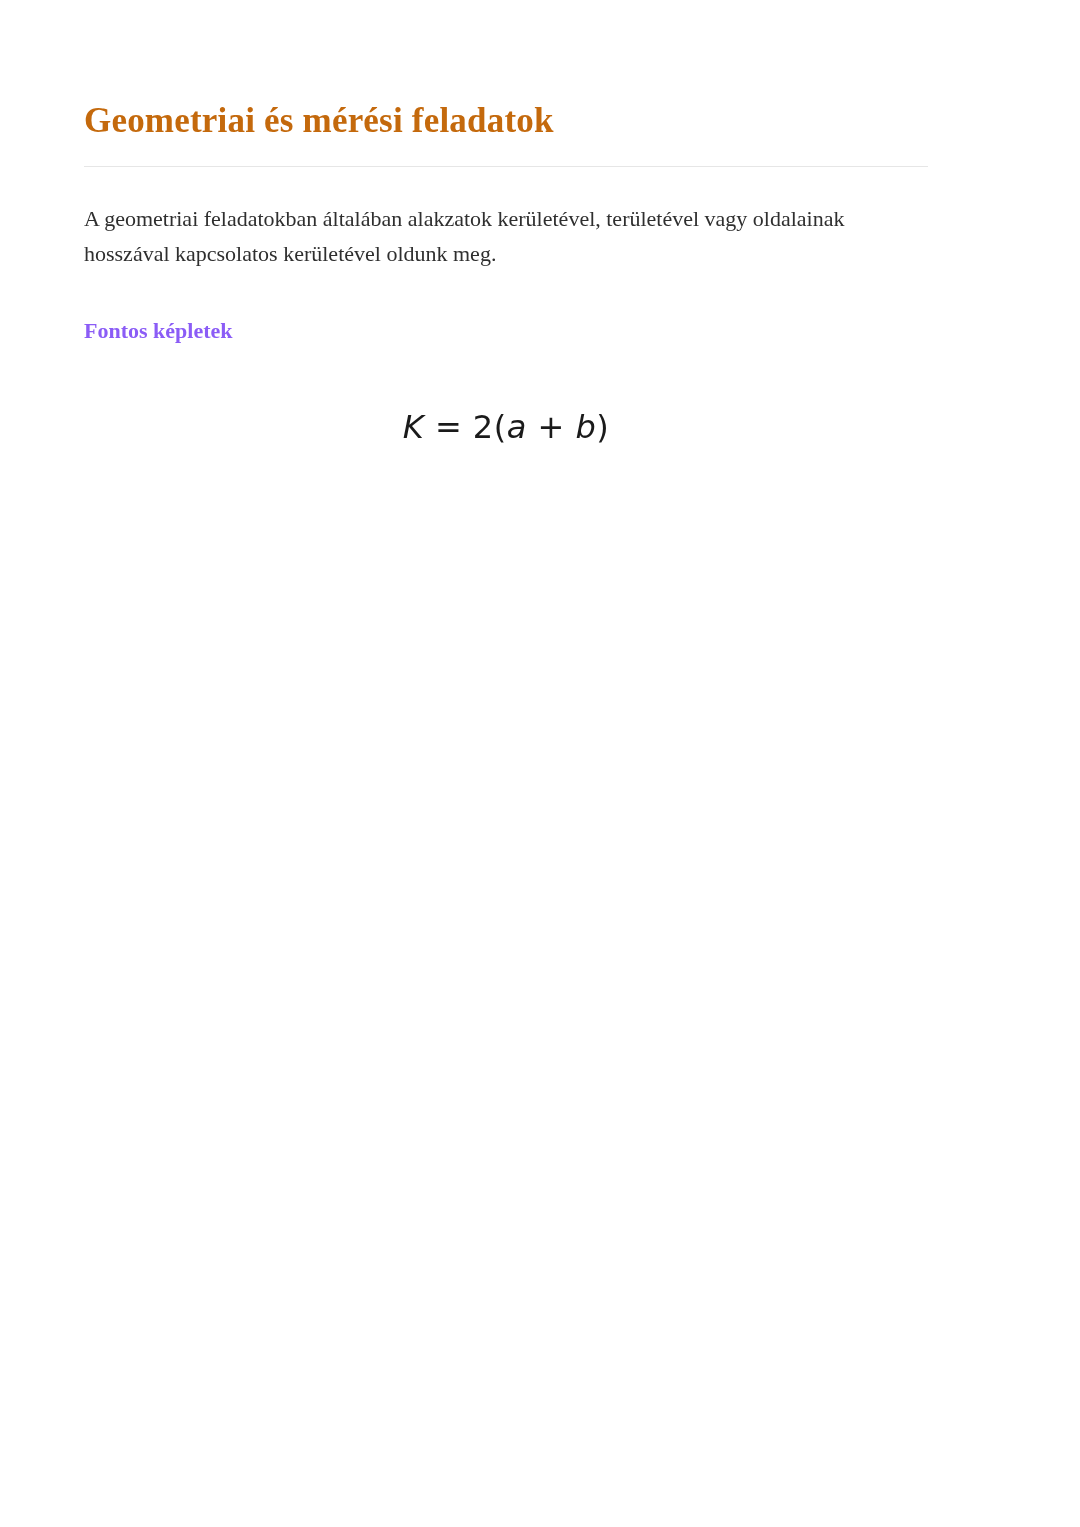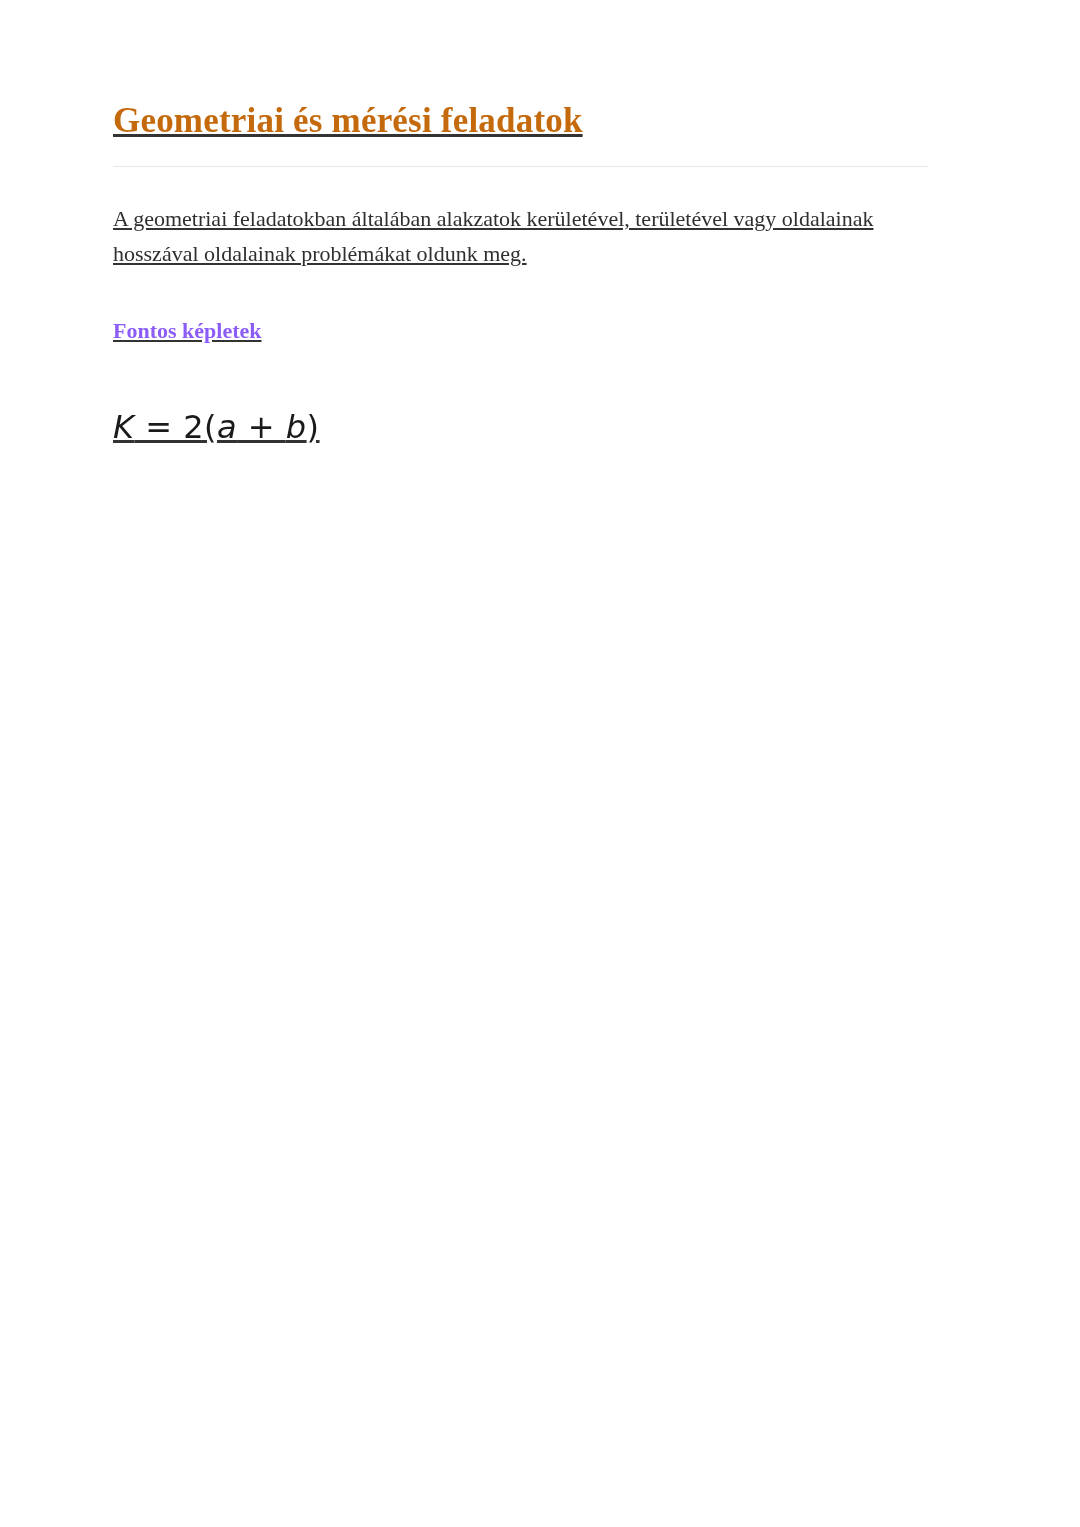--- a/index.html
+++ b/index.html
@@ -5,22 +5,21 @@
   * { box-sizing: border-box; }
   html, body { margin: 0; padding: 0; }
   body {
     width: 1080px;
     min-height: 1527px;
     background: #ffffff;
     font-family: "Liberation Serif", serif;
     color: #333333;
   }
   .page {
-    padding: 100px 152px 60px 113px;
-    text-decoration: underline;
+    padding: 100px 152px 60px 84px;
   }
   .page-title {
     margin: 0;
     font-size: 35px;
     line-height: 1.2;
     font-weight: 700;
     color: #c4690c;
     letter-spacing: 0.2px;
   }
   .divider {
@@ -43,21 +42,21 @@
     font-weight: 700;
     color: #8b5cf6;
   }
   .formulas {
     margin-top: 58px;
   }
   .formula {
     height: 46px;
     line-height: 46px;
     margin: 0 0 86px 0;
-    text-align: left;
+    text-align: center;
     font-family: "DejaVu Sans", sans-serif;
     font-size: 32px;
     color: #1a1a1a;
     letter-spacing: 0.5px;
   }
   .formula:last-child { margin-bottom: 0; }
   .formula sup {
     font-size: 0.62em;
     vertical-align: super;
     line-height: 0;
@@ -65,21 +64,21 @@
 </style>
 </head>
 <body>
 
 <div class="page">
 
   <h1 class="page-title">Geometriai és mérési feladatok</h1>
 
   <hr class="divider">
 
-  <p class="intro">A geometriai feladatokban általában alakzatok kerületével, területével vagy oldalainak hosszával oldalainak problémákat oldunk meg.</p>
+  <p class="intro">A geometriai feladatokban általában alakzatok kerületével, területével vagy oldalainak hosszával kapcsolatos kerületével oldunk meg.</p>
 
   <h3 class="subheading">Fontos képletek</h3>
 
   <div class="formulas">
     <div class="formula"><span style="font-style: italic;">K</span><span style="font-style: normal;"> = 2(</span><span style="font-style: italic;">a</span><span style="font-style: normal;"> + </span><span style="font-style: italic;">b</span><span style="font-style: normal;">)</span></div>
   </div>
 
 </div>
 
 </body></html>

